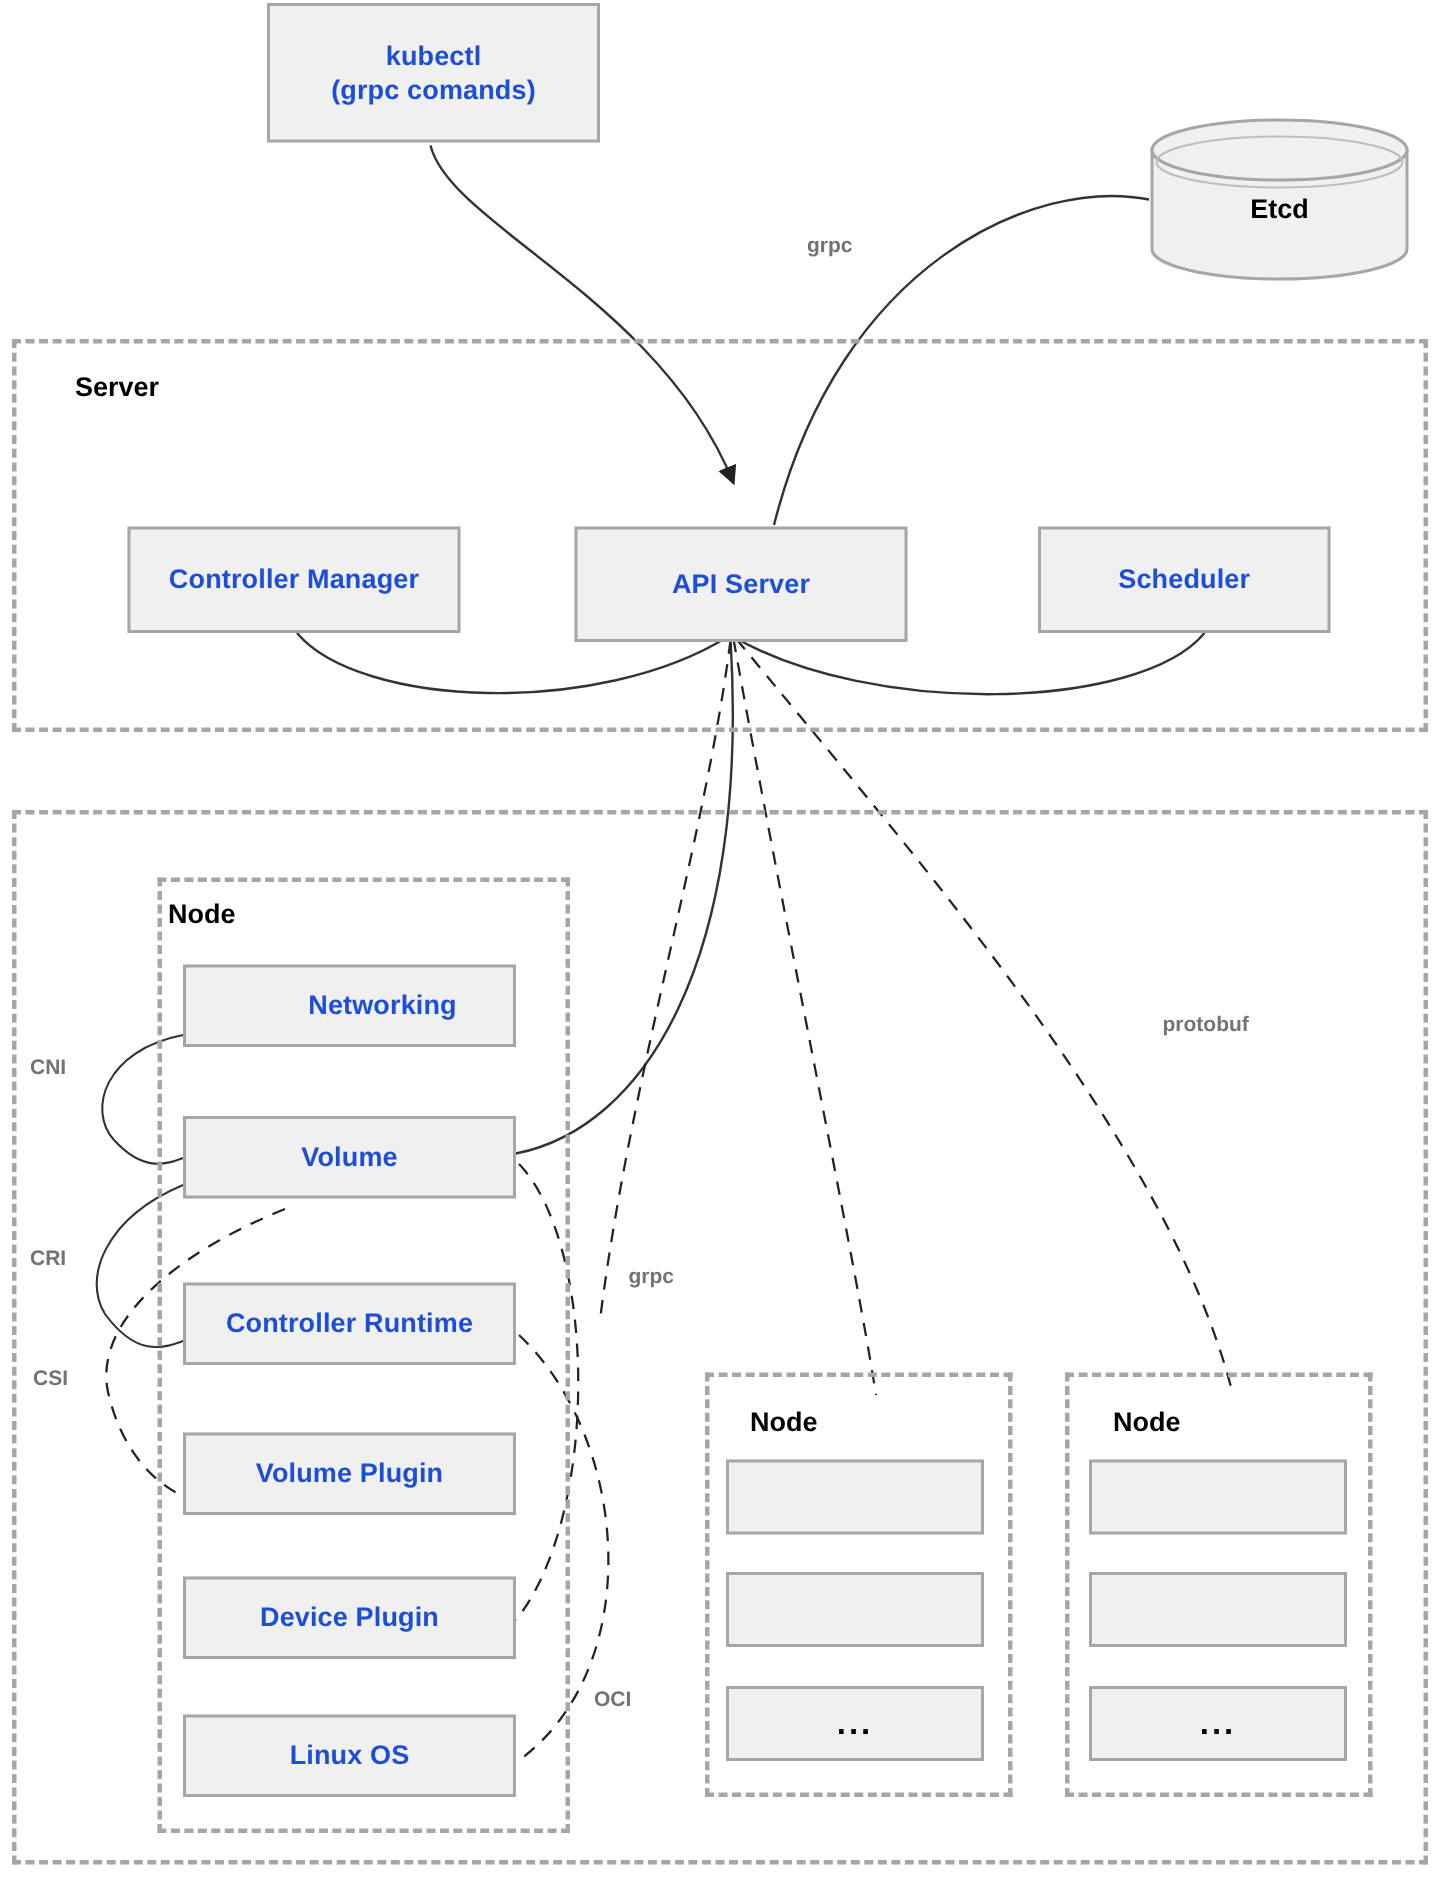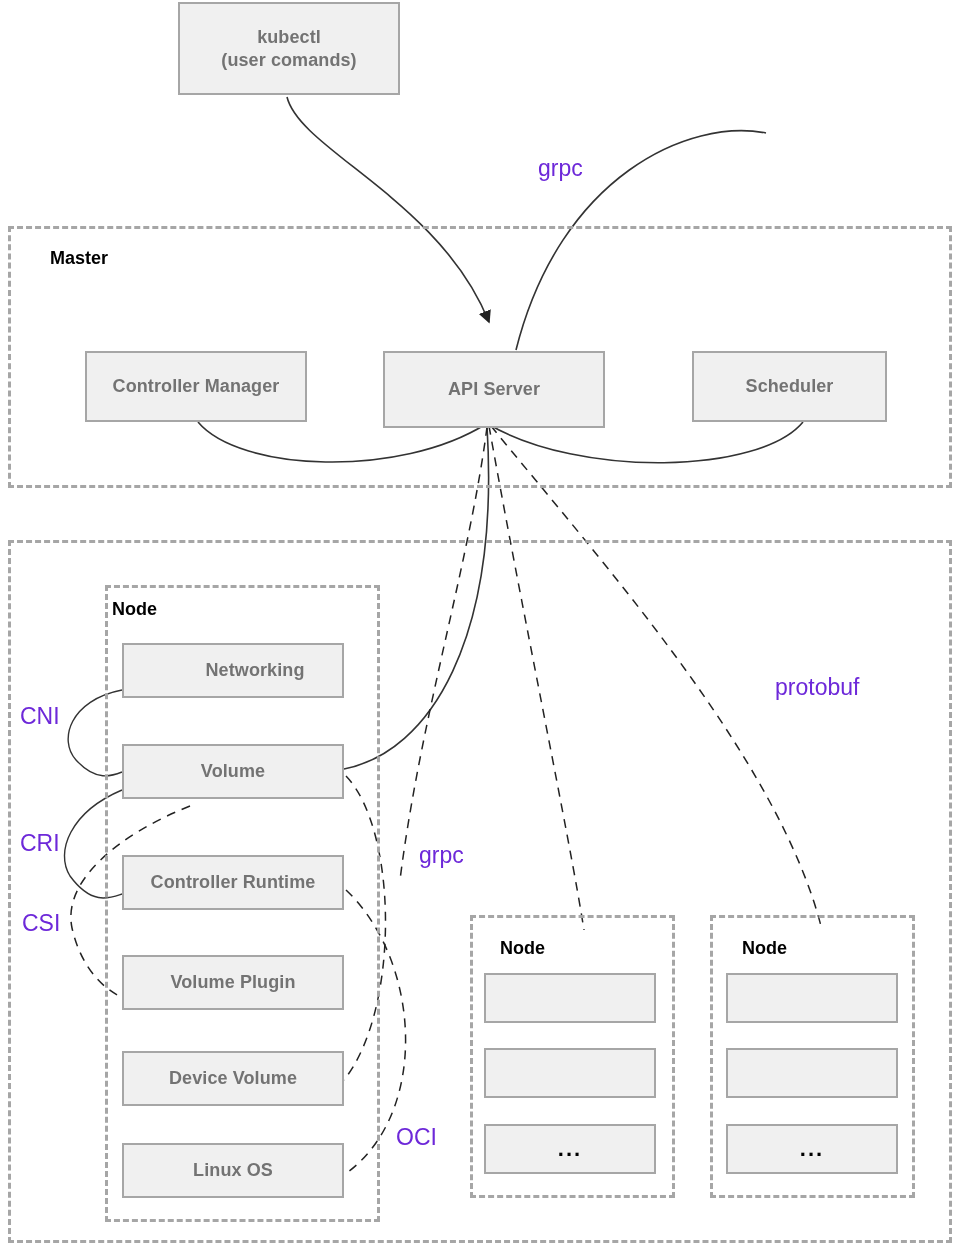--- a/index.html
+++ b/index.html
@@ -27,21 +27,21 @@
   }
   
   .box {
     position: absolute;
     box-sizing: border-box;
     background: #f0f0f0;
     border: 2px solid #a6a6a6;
     display: flex;
     align-items: center;
     justify-content: center;
-    color: #737373;
+    color: #1d4ed8;
     font-weight: bold;
     font-size: 18px;
     letter-spacing: 0.1px;
     text-align: center;
     line-height: 1.25;
   }
   .box.empty { color: #000; }
   .box .ell {
     font-size: 22px;
     letter-spacing: 2px;
@@ -57,23 +57,23 @@
   .group-label {
     position: absolute;
     font-weight: bold;
     font-size: 18px;
     color: #000000;
     white-space: nowrap;
   }
   
   .edge-label {
     position: absolute;
-    font-weight: normal;
-    font-size: 23px;
-    color: #6d28d9;
+    font-weight: bold;
+    font-size: 14px;
+    color: #737373;
     white-space: nowrap;
   }
   
   .cylinder {
     position: absolute;
   }
   .cylinder .cyl-text {
     position: absolute;
     left: 0;
     top: 0;
@@ -123,28 +123,36 @@
 
     <path d="M190,806 C120,834 62,880 72,928 C82,972 108,992 124,998" fill="none" stroke="#222222" stroke-width="1.5" stroke-dasharray="9,7"></path>
 
     <path d="M346,776 C398,830 400,1010 344,1080" fill="none" stroke="#222222" stroke-width="1.5" stroke-dasharray="9,7"></path>
 
     <path d="M346,890 C420,960 430,1110 348,1172" fill="none" stroke="#222222" stroke-width="1.5" stroke-dasharray="9,7"></path>
   </svg>
 
   <div class="box" style="left:178px; top:2px; width:222px; height:93px; flex-direction:column;">
     <span>kubectl</span>
-    <span>(user comands)</span>
-  </div>
-
+    <span>(grpc comands)</span>
+  </div>
+
+  <div class="cylinder" style="left:766px; top:78px; width:174px; height:110px;">
+    <svg width="174" height="110" viewBox="0 0 174 110">
+      <path d="M2,22 L2,88 A85,20 0 0 0 172,88 L172,22 Z" fill="#f0f0f0" stroke="#a6a6a6" stroke-width="2"></path>
+      <ellipse cx="87" cy="22" rx="85" ry="20" fill="#f0f0f0" stroke="#a6a6a6" stroke-width="2"></ellipse>
+      <ellipse cx="87" cy="30" rx="82" ry="17" fill="none" stroke="#bdbdbd" stroke-width="1.4"></ellipse>
+    </svg>
+    <div class="cyl-text">Etcd</div>
+  </div>
 
   <div class="edge-label" style="left:538px; top:155px;">grpc</div>
 
   <div class="group" style="left:8px; top:226px; width:944px; height:262px;"></div>
-  <div class="group-label" style="left:50px; top:248px;">Master</div>
+  <div class="group-label" style="left:50px; top:248px;">Server</div>
 
   <div class="box" style="left:85px; top:351px; width:222px; height:71px;">
     <span>Controller Manager</span>
   </div>
 
   <div class="box" style="left:383px; top:351px; width:222px; height:77px;">
     <span>API Server</span>
   </div>
 
   <div class="box" style="left:692px; top:351px; width:195px; height:71px;">
@@ -166,21 +174,21 @@
 
   <div class="box" style="left:122px; top:855px; width:222px; height:55px;">
     <span>Controller Runtime</span>
   </div>
 
   <div class="box" style="left:122px; top:955px; width:222px; height:55px;">
     <span>Volume Plugin</span>
   </div>
 
   <div class="box" style="left:122px; top:1051px; width:222px; height:55px;">
-    <span>Device Volume</span>
+    <span>Device Plugin</span>
   </div>
 
   <div class="box" style="left:122px; top:1143px; width:222px; height:55px;">
     <span>Linux OS</span>
   </div>
 
   <div class="edge-label" style="left:20px; top:703px;">CNI</div>
   <div class="edge-label" style="left:20px; top:830px;">CRI</div>
   <div class="edge-label" style="left:22px; top:910px;">CSI</div>
   <div class="edge-label" style="left:419px; top:842px;">grpc</div>

